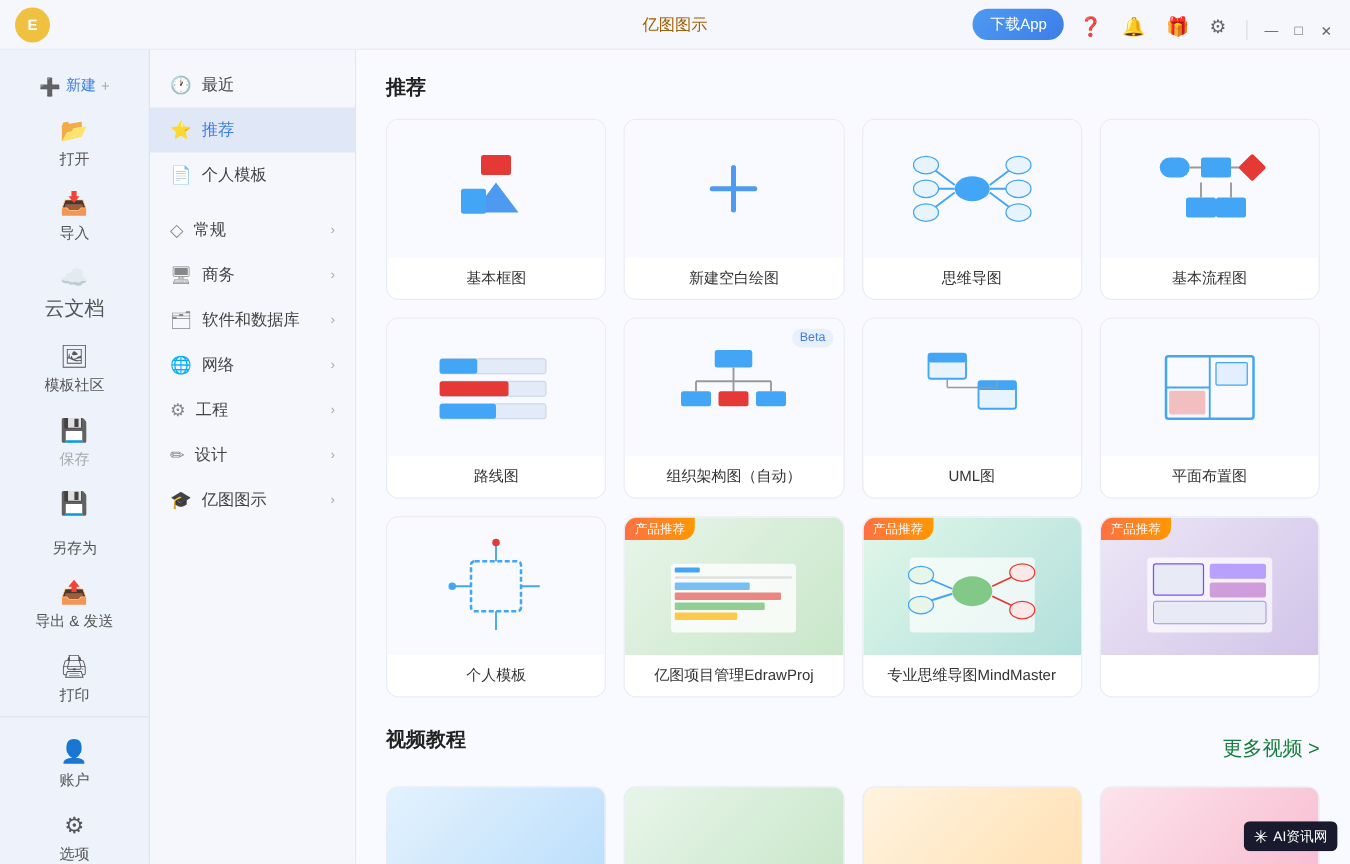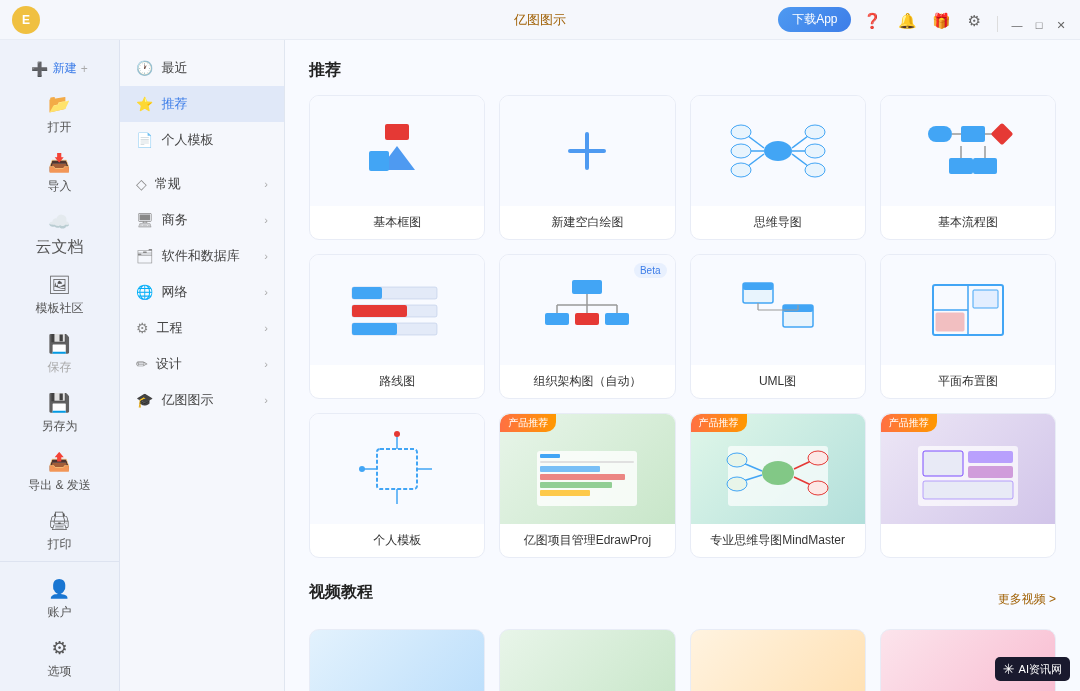--- a/index.html
+++ b/index.html
@@ -205,22 +205,22 @@
     }
 
     
     .section-header {
       display: flex;
       align-items: center;
       justify-content: space-between;
       margin-bottom: 12px;
     }
     .more-link {
-      font-size: 12px;
-      color: #a16207;
+      font-size: 16px;
+      color: #15803d;
       cursor: pointer;
     }
     .video-grid {
       display: grid;
       grid-template-columns: repeat(4, 1fr);
       gap: 14px;
     }
     .video-card {
       background: white;
       border-radius: 10px;
@@ -283,21 +283,21 @@
     <div class="sidebar-item">
       <span style="font-size:18px;">🖼</span>
       <span style="font-size:12px;">模板社区</span>
     </div>
     <div class="sidebar-item">
       <span style="font-size:18px;">💾</span>
       <span style="font-size:12px;color:#aaa;">保存</span>
     </div>
     <div class="sidebar-item">
       <span style="font-size:18px;">💾</span>
-      <span style="font-size:12px;">另存为</span>
+      <span style="font-size:12px;margin-top:12px;">另存为</span>
     </div>
     <div class="sidebar-item">
       <span style="font-size:18px;">📤</span>
       <span style="font-size:12px;">导出 &amp; 发送</span>
     </div>
     <div class="sidebar-item">
       <span style="font-size:18px;">🖨</span>
       <span style="font-size:12px;">打印</span>
     </div>
     <div class="sidebar-spacer"></div>

